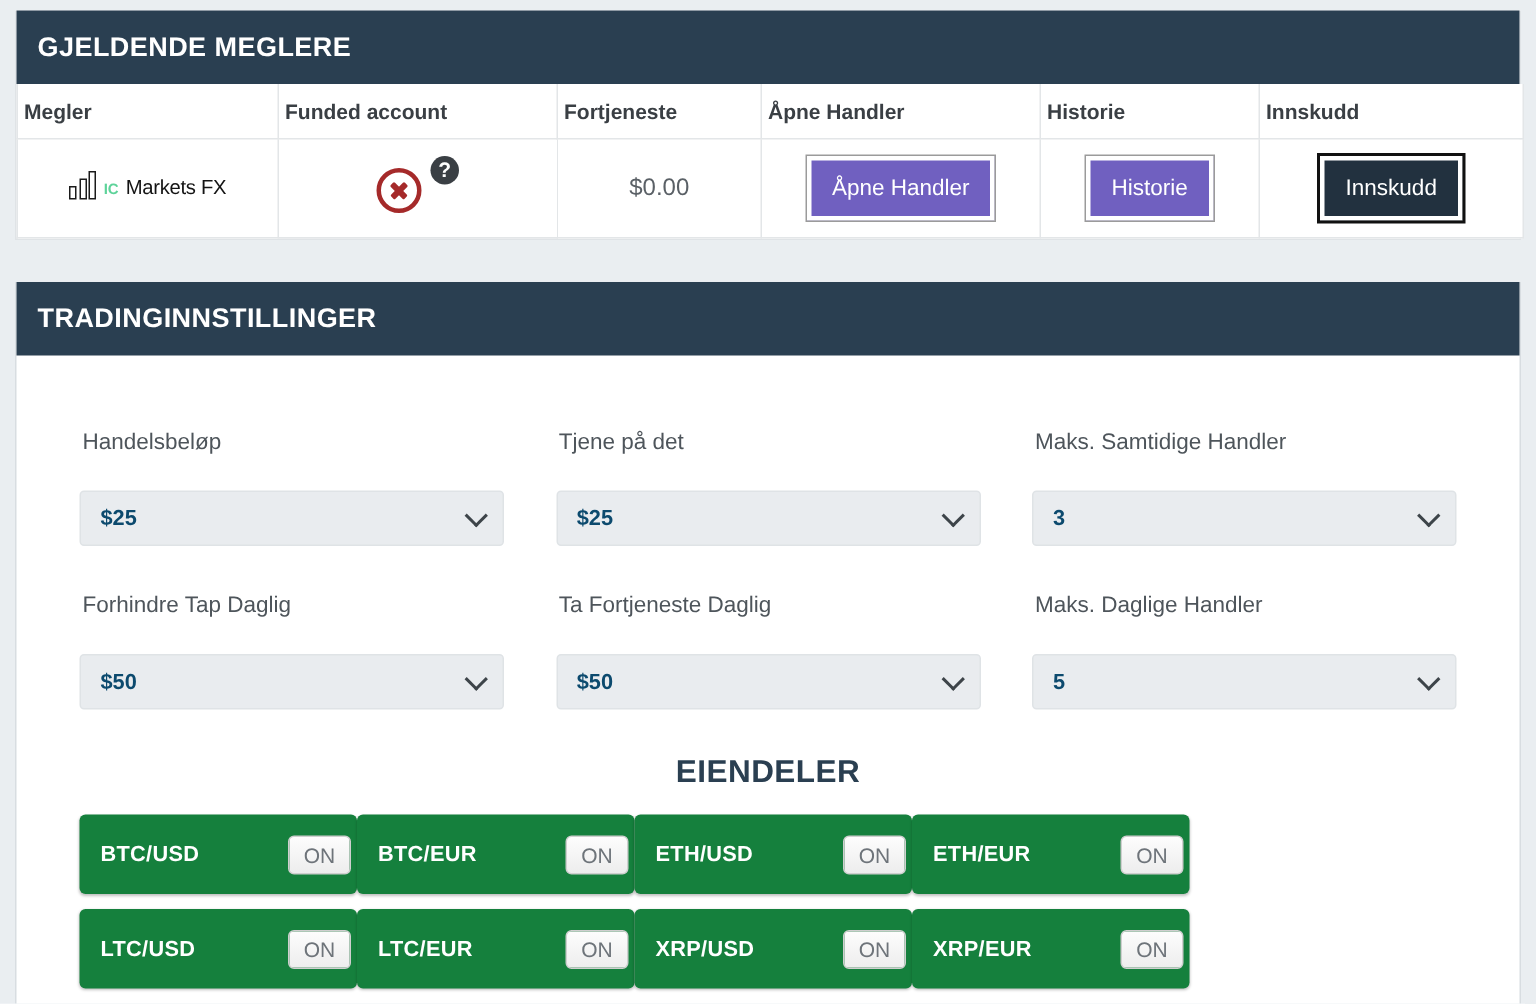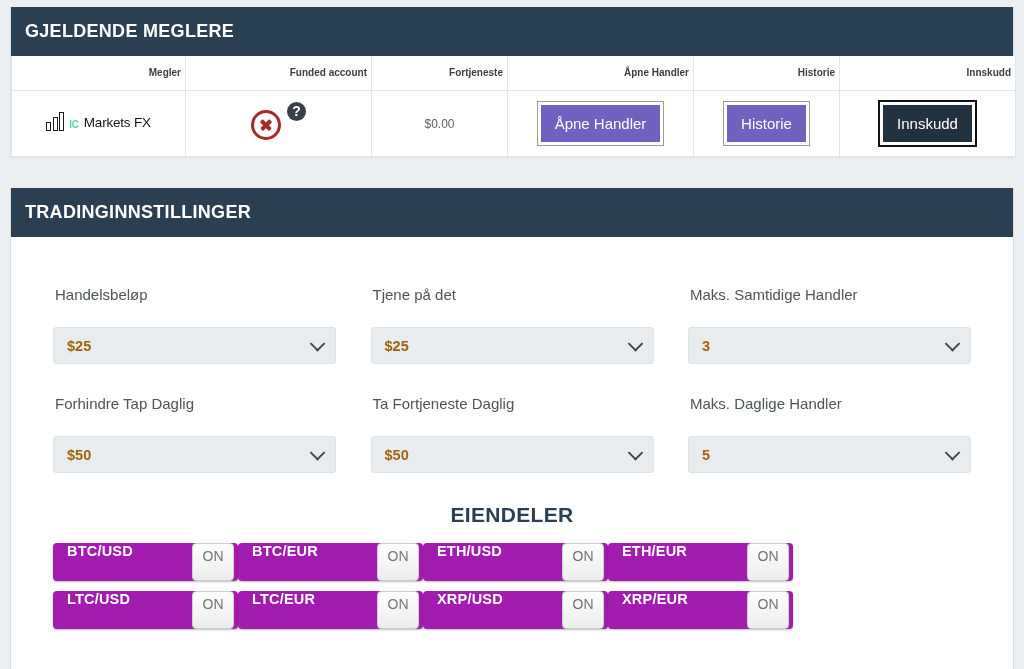--- a/index.html
+++ b/index.html
@@ -33,24 +33,24 @@
     height: 49px;
     line-height: 21px;
   }
 
   .brokers-table {
     width: 100%;
     border-collapse: collapse;
     table-layout: fixed;
   }
   .brokers-table th {
-    font-size: 10px;
+    font-size: 14px;
     font-weight: bold;
     color: #3a3f44;
-    text-align: right;
+    text-align: left;
     padding: 10px 4px;
     border: 1px solid #e3e6e8;
     border-top: none;
     height: 34px;
     background: #fff;
   }
   .brokers-table td {
     border: 1px solid #e3e6e8;
     height: 66px;
     text-align: center;
@@ -98,21 +98,21 @@
     width: 13px; height: 3.6px; background: #a52a2a; border-radius: 1px;
   }
   .icon-x::before { transform: translate(-50%,-50%) rotate(45deg); }
   .icon-x::after  { transform: translate(-50%,-50%) rotate(-45deg); }
   .icon-help {
     width: 19px; height: 19px; border-radius: 50%; background: #3a3f44;
     color: #fff; font-size: 14px; font-weight: bold; line-height: 19px;
     text-align: center; display: inline-block; font-family: "Liberation Sans", sans-serif;
   }
 
-  .money { font-size: 12px; color: #5a6066; }
+  .money { font-size: 16px; color: #5a6066; }
 
   
   .btn {
     display: inline-block;
     font-size: 15px;
     line-height: 1;
     cursor: pointer;
     text-align: center;
     white-space: nowrap;
   }
@@ -167,21 +167,21 @@
     position: relative;
     background: #e9ecef;
     border: 1px solid #dfe3e6;
     border-radius: 3px;
     height: 37px;
     display: flex;
     align-items: center;
     padding: 0 34px 0 13px;
     font-size: 14.5px;
     font-weight: bold;
-    color: #a16207;
+    color: #0c4a6e;
     cursor: pointer;
   }
   .select .chev {
     position: absolute;
     right: 12px; top: 50%;
     width: 11px; height: 11px;
     border-right: 2.4px solid #3d4449;
     border-bottom: 2.4px solid #3d4449;
     transform: translateY(-70%) rotate(45deg);
   }
@@ -194,24 +194,25 @@
     color: #2a3f51;
     letter-spacing: .3px;
     margin: 30px 0 16px 0;
   }
 
   .assets-rows { display: flex; flex-direction: column; gap: 10px; align-items: flex-start; }
   .assets-row { display: flex; gap: 0px; }
 
   .toggle {
     width: 185px;
-    height: 38px;
-    background: #a21caf;
+    height: 53px;
+    background: #15803d;
     border-radius: 4px;
     display: flex;
+    align-items: center;
     justify-content: space-between;
     padding: 0 4px 0 14px;
     margin-right: 0;
     cursor: pointer;
     box-shadow: 0 1px 2px rgba(0,0,0,.25);
   }
   .assets-row .toggle + .toggle { margin-left: 0; }
   .toggle-label {
     color: #ffffff;
     font-size: 14.5px;

